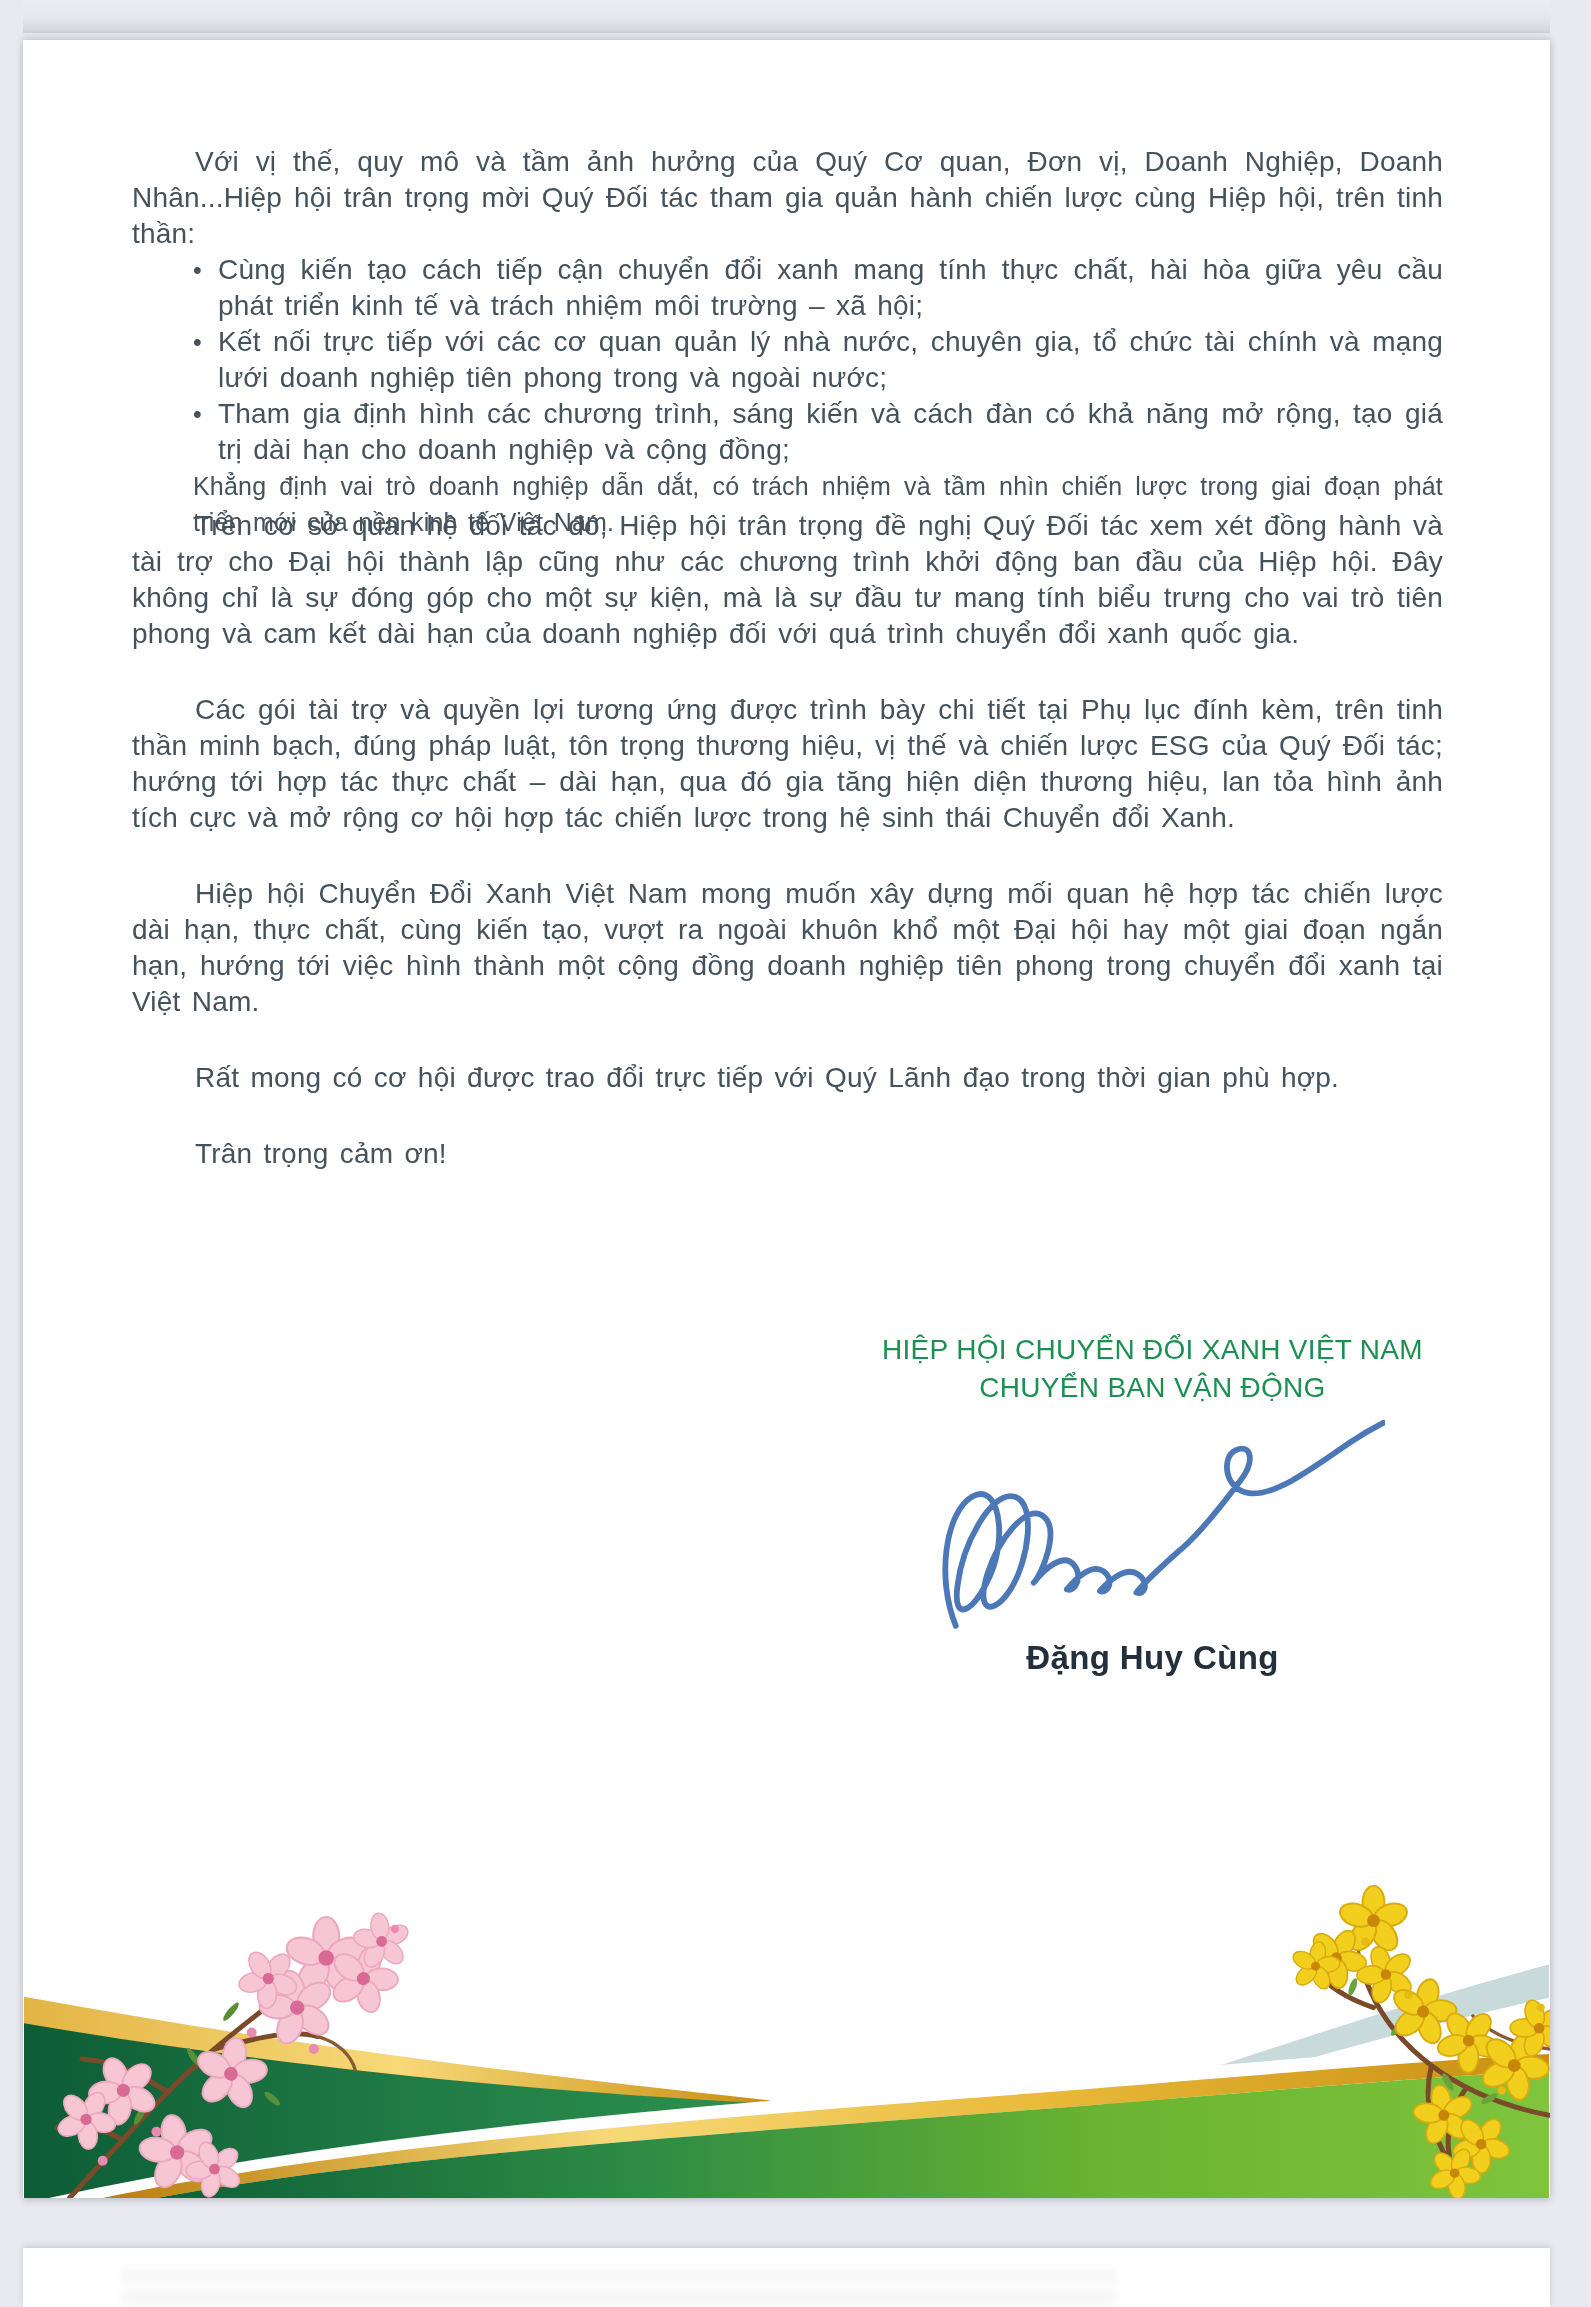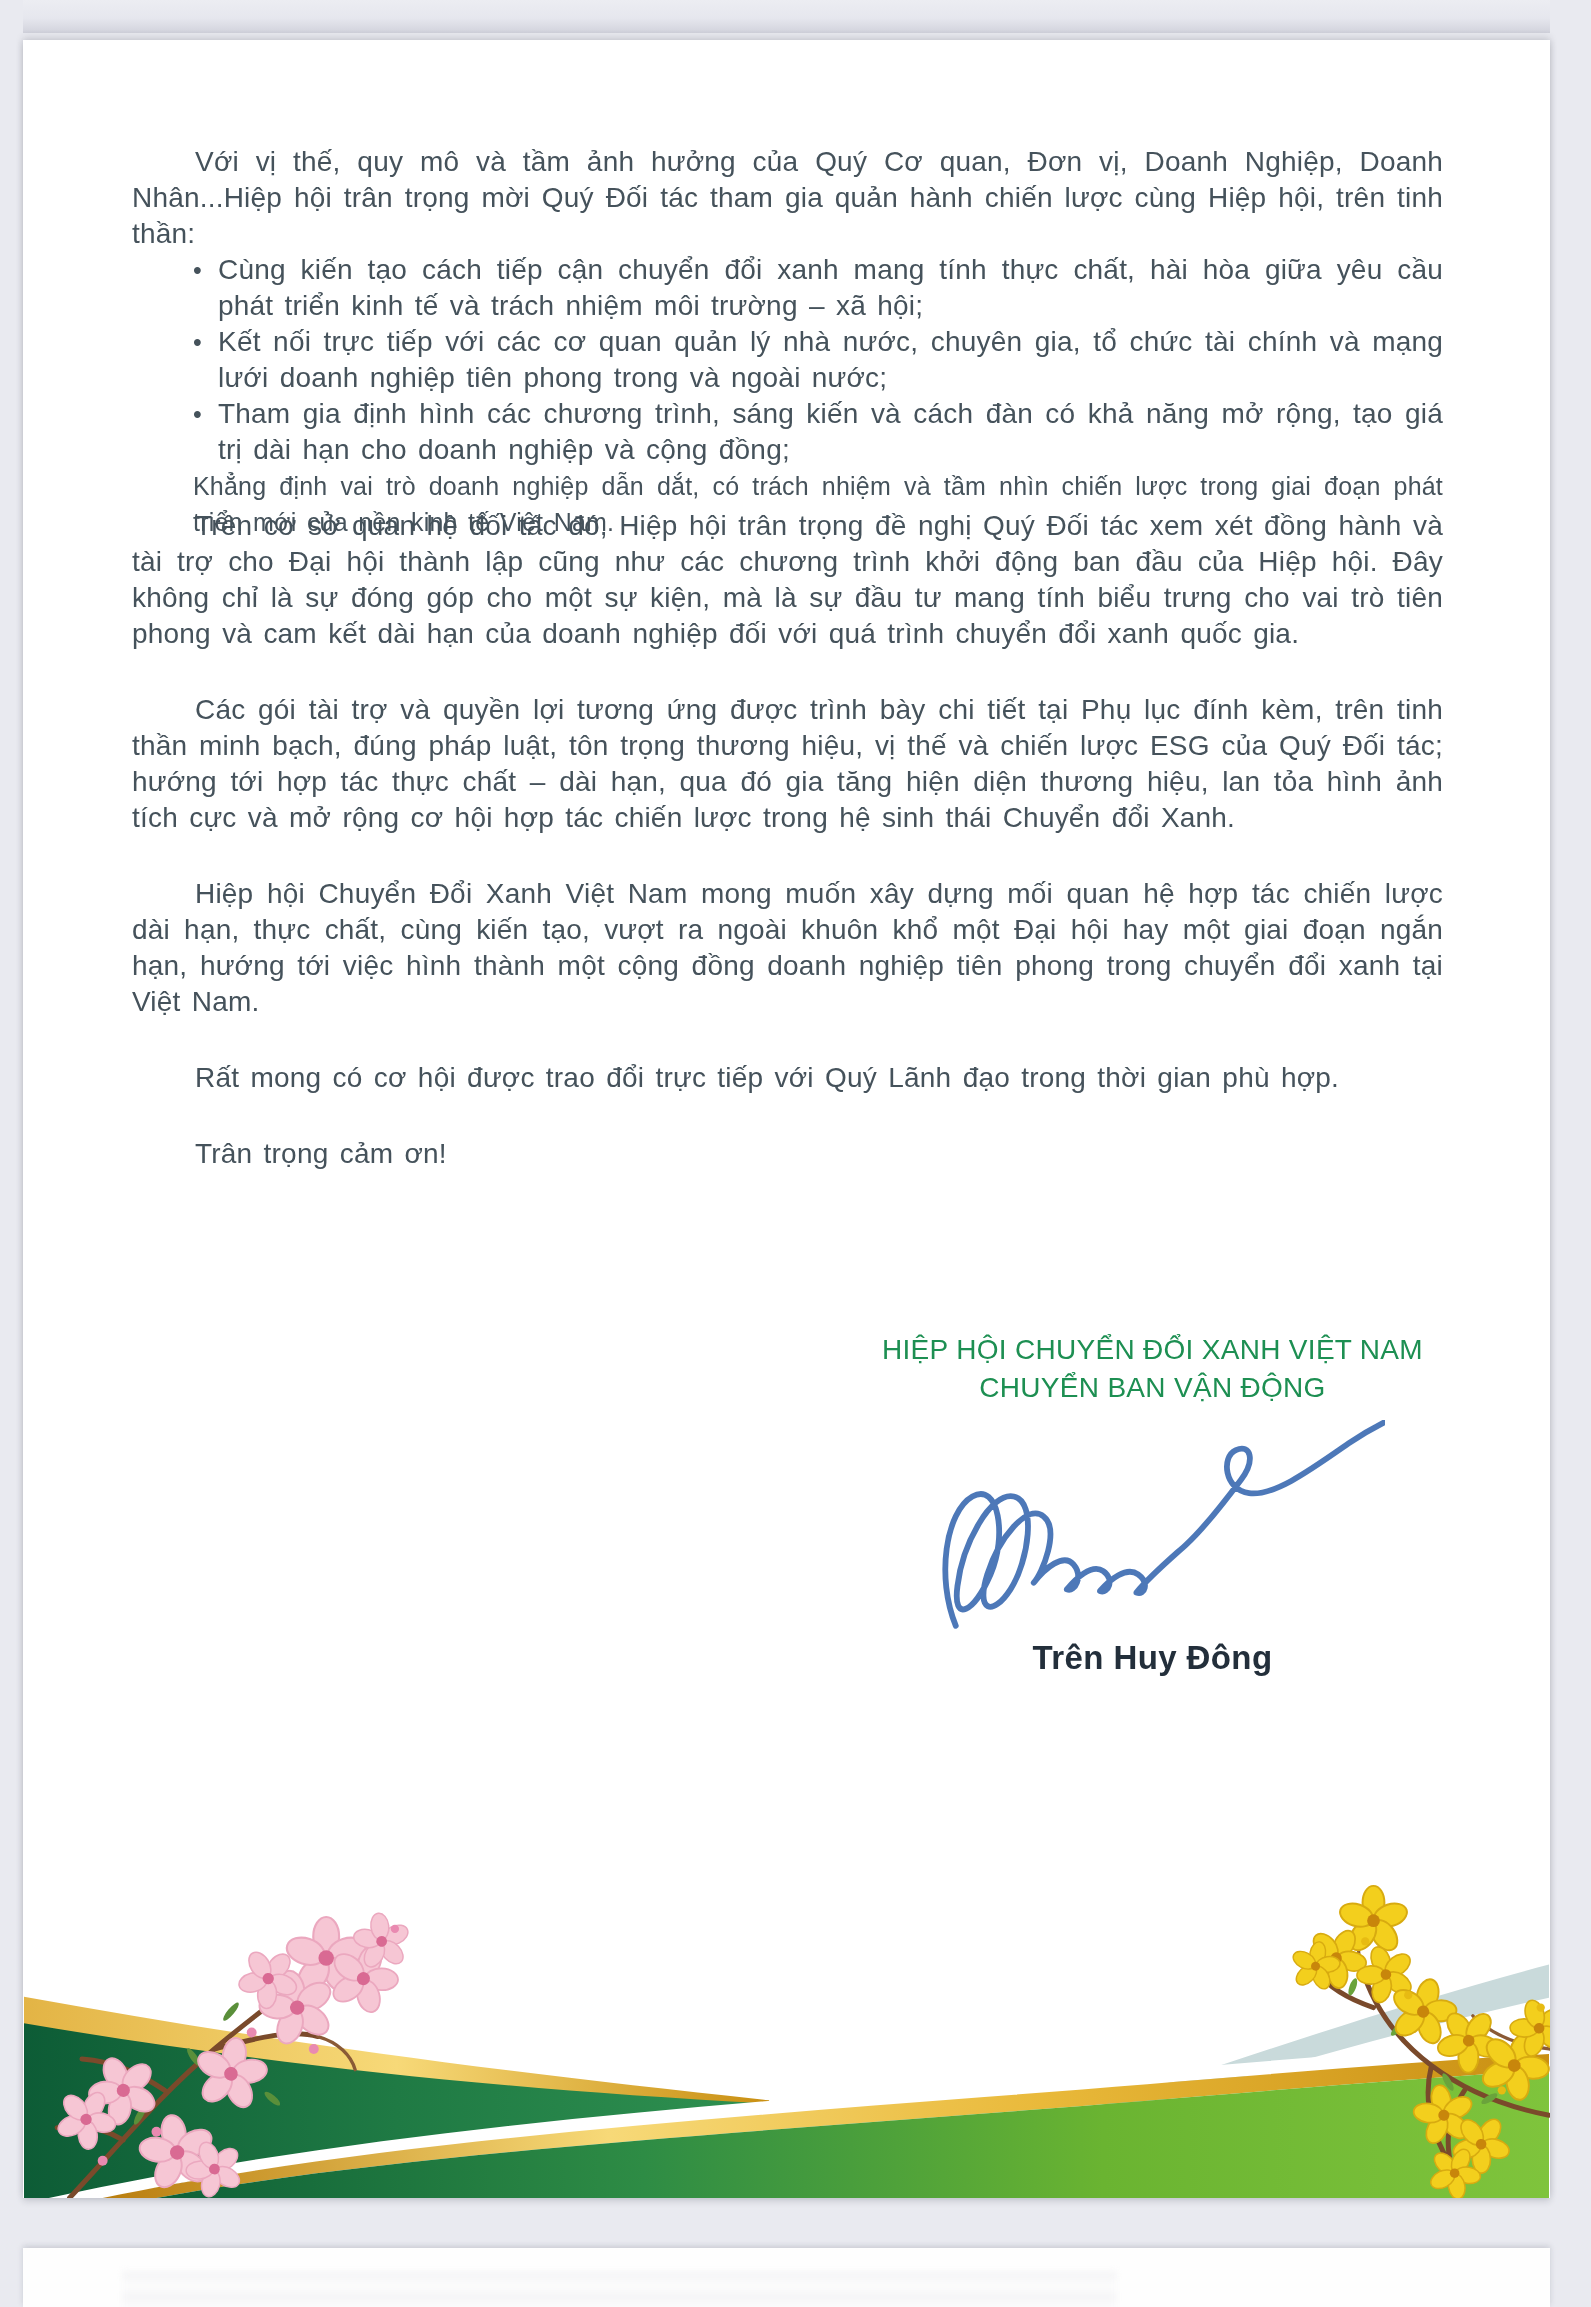--- a/index.html
+++ b/index.html
@@ -107,21 +107,21 @@
                  C50,150 84,86 112,92 C140,98 130,170 108,204 C86,238 66,230 80,186
                  C94,142 128,100 148,116 C168,132 146,186 136,196
                  C150,178 172,160 184,174 C196,188 186,208 176,204
                  C186,192 206,172 220,182 C234,192 226,210 216,206
                  C228,192 248,176 262,186 C276,196 270,212 260,208
                  C274,190 300,168 320,150 C344,128 368,96 386,72
                  C404,48 398,28 380,36 C362,44 366,84 396,88
                  C426,92 470,60 516,28 C538,13 552,6 560,2" fill="none" stroke="#3e6db2" stroke-width="7" stroke-linecap="round" stroke-linejoin="round" opacity="0.92"></path>
       </svg>
 
-      <div class="sig-name">Trên Huy Đông</div>
+      <div class="sig-name">Đặng Huy Cùng</div>
     </div>
 
     <svg class="decor" viewBox="0 0 1842 430">
       <defs>
         <linearGradient id="gWedge" x1="0" y1="0" x2="1" y2="0">
           <stop offset="0" stop-color="#0d5c36"></stop>
           <stop offset="0.5" stop-color="#1f7a44"></stop>
           <stop offset="1" stop-color="#2f9150"></stop>
         </linearGradient>
         <linearGradient id="gGreen" x1="0" y1="0" x2="1" y2="0">

